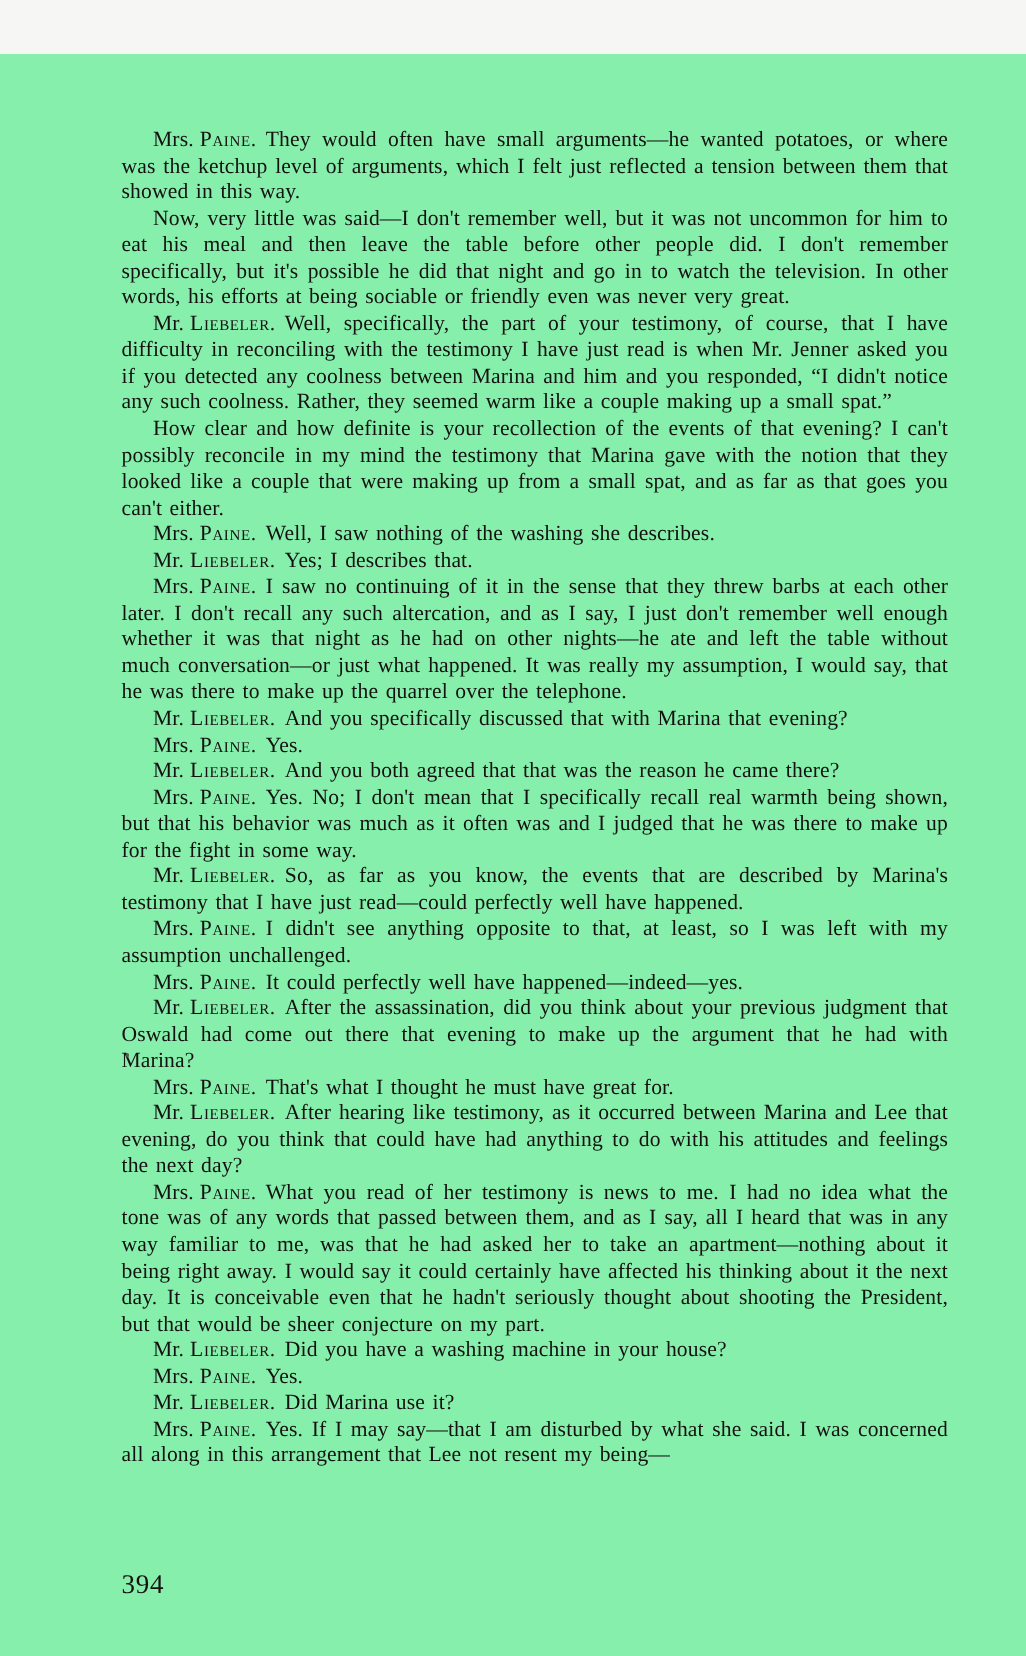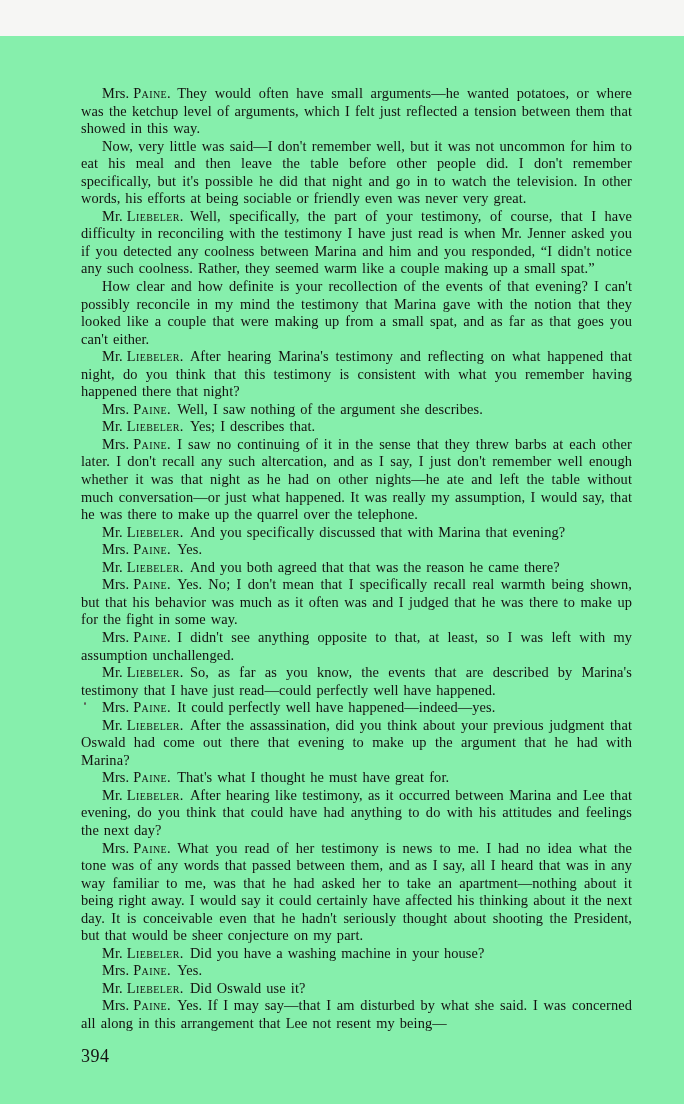--- a/index.html
+++ b/index.html
@@ -65,54 +65,53 @@
   <div class="text-block">
   <p class="para"><span class="speaker"><span class="prefix">Mrs.</span><span class="surname">Paine.</span></span><span class="ptext">They would often have small arguments—he wanted potatoes, or where was the ketchup level of arguments, which I felt just reflected a tension between them that showed in this way.</span></p>
 
   <p class="para"><span class="speaker"><span class="prefix"></span><span class="surname"></span></span><span class="ptext">Now, very little was said—I don't remember well, but it was not uncommon for him to eat his meal and then leave the table before other people did.  I don't remember specifically, but it's possible he did that night and go in to watch the television.  In other words, his efforts at being sociable or friendly even was never very great.</span></p>
 
   <p class="para"><span class="speaker"><span class="prefix">Mr.</span><span class="surname">Liebeler.</span></span><span class="ptext">Well, specifically, the part of your testimony, of course, that I have difficulty in reconciling with the testimony I have just read is when Mr. Jenner asked you if you detected any coolness between Marina and him and you responded, “I didn't notice any such coolness.  Rather, they seemed warm like a couple making up a small spat.”</span></p>
 
   <p class="para"><span class="speaker"><span class="prefix"></span><span class="surname"></span></span><span class="ptext">How clear and how definite is your recollection of the events of that evening? I can't possibly reconcile in my mind the testimony that Marina gave with the notion that they looked like a couple that were making up from a small spat, and as far as that goes you can't either.</span></p>
 
 
-  <p class="para"><span class="speaker"><span class="prefix">Mr.</span><span class="surname">Liebeler.</span></span><span class="ptext">After hearing Marina's testimony and reflecting on what happened that night, do you think that this testimony is consistent with what you remember having happened there that night?</span></p>
 
-  <p class="para"><span class="speaker"><span class="prefix">Mrs.</span><span class="surname">Paine.</span></span><span class="ptext">Well, I saw nothing of the argument she describes.</span></p>
+  <p class="para"><span class="speaker"><span class="prefix">Mrs.</span><span class="surname">Paine.</span></span><span class="ptext">Well, I saw nothing of the washing she describes.</span></p>
 
   <p class="para"><span class="speaker"><span class="prefix">Mr.</span><span class="surname">Liebeler.</span></span><span class="ptext">Yes; I describes that.</span></p>
 
   <p class="para"><span class="speaker"><span class="prefix">Mrs.</span><span class="surname">Paine.</span></span><span class="ptext">I saw no continuing of it in the sense that they threw barbs at each other later.  I don't recall any such altercation, and as I say, I just don't remember well enough whether it was that night as he had on other nights—he ate and left the table without much conversation—or just what happened.  It was really my assumption, I would say, that he was there to make up the quarrel over the telephone.</span></p>
 
   <p class="para"><span class="speaker"><span class="prefix">Mr.</span><span class="surname">Liebeler.</span></span><span class="ptext">And you specifically discussed that with Marina that evening?</span></p>
 
   <p class="para"><span class="speaker"><span class="prefix">Mrs.</span><span class="surname">Paine.</span></span><span class="ptext">Yes.</span></p>
 
   <p class="para"><span class="speaker"><span class="prefix">Mr.</span><span class="surname">Liebeler.</span></span><span class="ptext">And you both agreed that that was the reason he came there?</span></p>
 
   <p class="para"><span class="speaker"><span class="prefix">Mrs.</span><span class="surname">Paine.</span></span><span class="ptext">Yes.  No; I don't mean that I specifically recall real warmth being shown, but that his behavior was much as it often was and I judged that he was there to make up for the fight in some way.</span></p>
 
 
+  <p class="para"><span class="speaker"><span class="prefix">Mr.</span><span class="surname">Liebeler.</span></span><span class="ptext">So, as far as you know, the events that are described by Marina's testimony that I have just read—could perfectly well have happened.</span></p>
+
   <p class="para"><span class="speaker"><span class="prefix">Mrs.</span><span class="surname">Paine.</span></span><span class="ptext">I didn't see anything opposite to that, at least, so I was left with my assumption unchallenged.</span></p>
-
-  <p class="para"><span class="speaker"><span class="prefix">Mr.</span><span class="surname">Liebeler.</span></span><span class="ptext">So, as far as you know, the events that are described by Marina's testimony that I have just read—could perfectly well have happened.</span></p>
 
   <p class="para"><span class="speaker"><span class="prefix">Mrs.</span><span class="surname">Paine.</span></span><span class="ptext">It could perfectly well have happened—indeed—yes.</span></p>
 
   <p class="para"><span class="speaker"><span class="prefix">Mr.</span><span class="surname">Liebeler.</span></span><span class="ptext">After the assassination, did you think about your previous judgment that Oswald had come out there that evening to make up the argument that he had with Marina?</span></p>
 
   <p class="para"><span class="speaker"><span class="prefix">Mrs.</span><span class="surname">Paine.</span></span><span class="ptext">That's what I thought he must have great for.</span></p>
 
   <p class="para"><span class="speaker"><span class="prefix">Mr.</span><span class="surname">Liebeler.</span></span><span class="ptext">After hearing like testimony, as it occurred between Marina and Lee that evening, do you think that could have had anything to do with his attitudes and feelings the next day?</span></p>
 
   <p class="para"><span class="speaker"><span class="prefix">Mrs.</span><span class="surname">Paine.</span></span><span class="ptext">What you read of her testimony is news to me.  I had no idea what the tone was of any words that passed between them, and as I say, all I heard that was in any way familiar to me, was that he had asked her to take an apartment—nothing about it being right away.  I would say it could certainly have affected his thinking about it the next day.  It is conceivable even that he hadn't seriously thought about shooting the President, but that would be sheer conjecture on my part.</span></p>
 
   <p class="para"><span class="speaker"><span class="prefix">Mr.</span><span class="surname">Liebeler.</span></span><span class="ptext">Did you have a washing machine in your house?</span></p>
 
   <p class="para"><span class="speaker"><span class="prefix">Mrs.</span><span class="surname">Paine.</span></span><span class="ptext">Yes.</span></p>
 
-  <p class="para"><span class="speaker"><span class="prefix">Mr.</span><span class="surname">Liebeler.</span></span><span class="ptext">Did Oswald use it?</span></p>
+  <p class="para"><span class="speaker"><span class="prefix">Mr.</span><span class="surname">Liebeler.</span></span><span class="ptext">Did Marina use it?</span></p>
 
   <p class="para"><span class="speaker"><span class="prefix">Mrs.</span><span class="surname">Paine.</span></span><span class="ptext">Yes.  If I may say—that I am disturbed by what she said.  I was concerned all along in this arrangement that Lee not resent my being—</span></p>
 </div>
   <div class="speck speck-1"></div>
   <div class="page-number">394</div>
 </div>
 
 </body></html>

